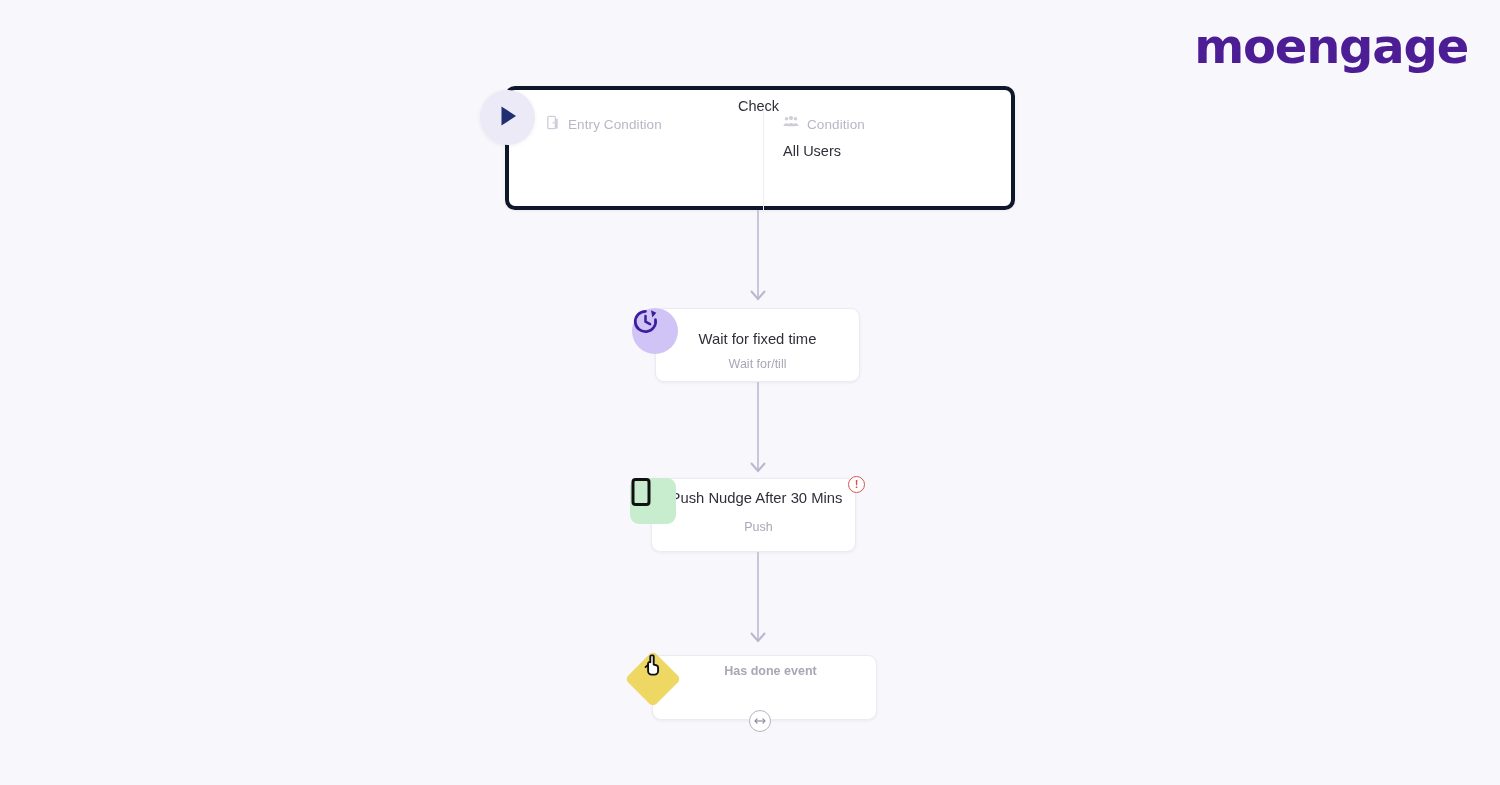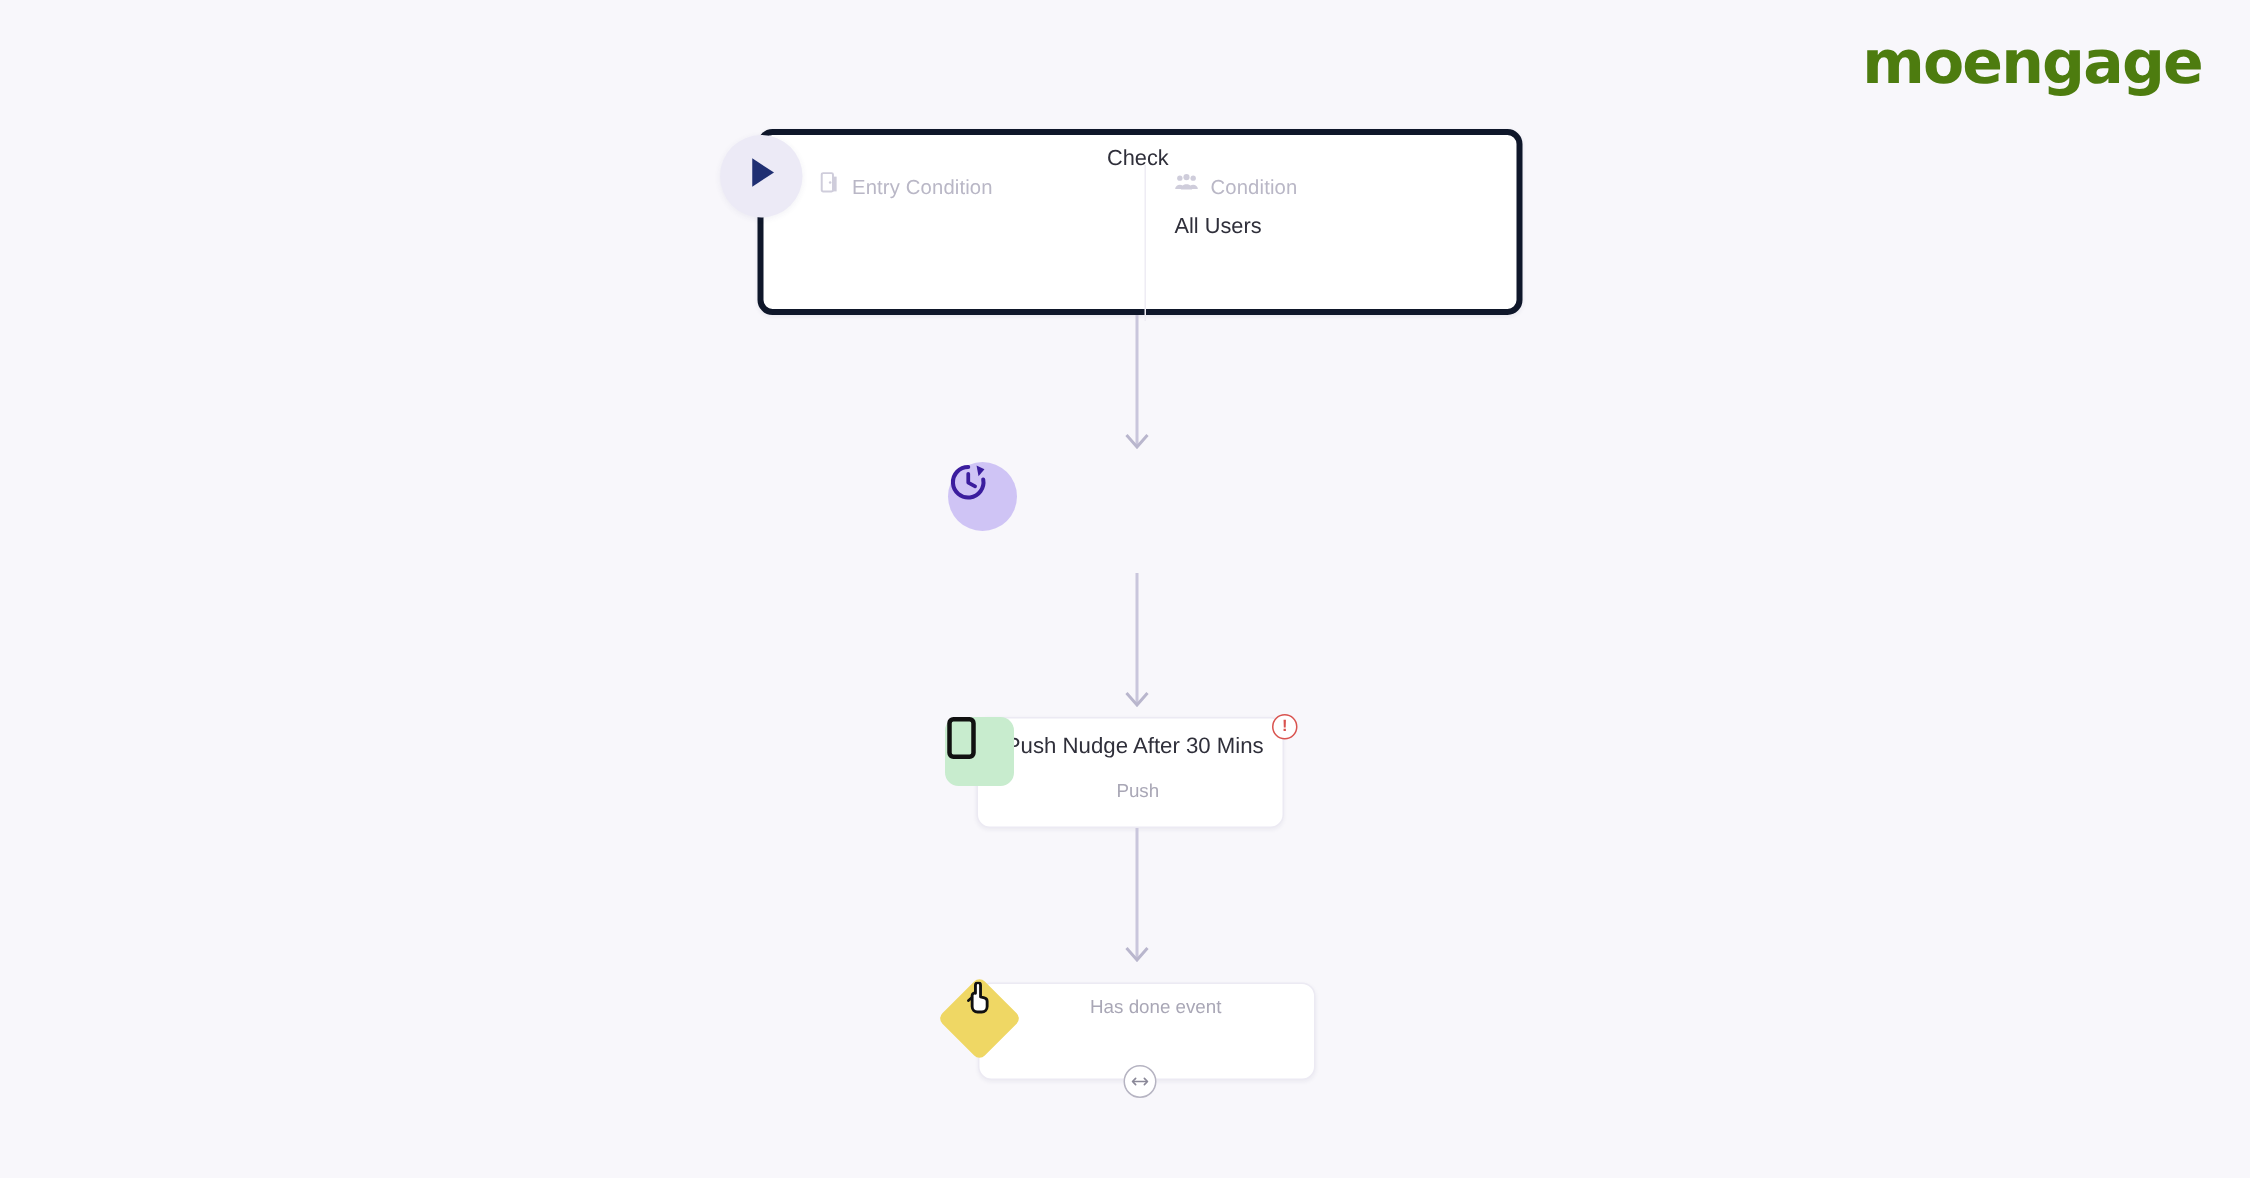--- a/index.html
+++ b/index.html
@@ -14,24 +14,24 @@
     overflow: hidden;
     position: relative;
     -webkit-font-smoothing: antialiased;
   }
 
   
   #brand-logo {
     position: absolute;
     top: 22px;
     right: 32px;
-    font-size: 40px;
+    font-size: 48px;
     font-weight: 700;
     letter-spacing: -1.2px;
-    color: #4d7c0f;
+    color: #4c1d95;
     line-height: 1;
     font-family: "DejaVu Sans", sans-serif;
     user-select: none;
   }
 
   
   #flow-canvas {
     position: absolute;
     left: 0;
     top: 0;
@@ -242,20 +242,24 @@
     </span>
   </div>
 
   <div class="connector" style="left:757px; top:210px; width:2px; height:88px; background:#c9c6dc;"></div>
   <div class="connector" style="left:750px; top:288px;">
     <svg width="16" height="12" viewBox="0 0 16 12">
       <path d="M1 1 L8 9 L15 1" fill="none" stroke="#b9b6cd" stroke-width="2"></path>
     </svg>
   </div>
 
+  <div class="node" style="left:655px; top:308px; width:205px; height:74px;">
+    <div class="node-title" style="padding-top:22px;">Wait for fixed time</div>
+    <div class="node-sub">Wait for/till</div>
+  </div>
   <div class="node-icon" style="left:632px; top:308px;">
     <div class="icon-circle">
       <svg width="27" height="27" viewBox="0 0 26 26">
         <path d="M13 3.2 a9.8 9.8 0 1 0 9.6 8" fill="none" stroke="#3b1d9e" stroke-width="2.6" stroke-linecap="round"></path>
         <path d="M18.3 2.2 L23.4 4.6 L19.6 9.2 Z" fill="#3b1d9e"></path>
         <path d="M13 7.6 L13 13.2 L17.4 15.6" fill="none" stroke="#3b1d9e" stroke-width="2.4" stroke-linecap="round" stroke-linejoin="round"></path>
       </svg>
     </div>
   </div>
 
@@ -280,21 +284,21 @@
   <div class="err-badge" style="left:848px; top:476px;">!</div>
 
   <div class="connector" style="left:757px; top:552px; width:2px; height:88px; background:#c9c6dc;"></div>
   <div class="connector" style="left:750px; top:630px;">
     <svg width="16" height="12" viewBox="0 0 16 12">
       <path d="M1 1 L8 9 L15 1" fill="none" stroke="#b9b6cd" stroke-width="2"></path>
     </svg>
   </div>
 
   <div class="node" style="left:652px; top:655px; width:225px; height:65px;">
-    <div class="node-sub" style="margin-top:8px; padding-left:12px;">Has done event</div>
+    <div class="node-sub" style="margin-top:8px; padding-left:12px;font-weight:bold;">Has done event</div>
   </div>
   <div class="node-icon" style="left:633px; top:659px;">
     <div class="icon-diamond">
       <svg width="20" height="22" viewBox="0 0 18 22">
         <path d="M7 2.2 a1.7 1.7 0 0 1 3.4 0 V10 l2.6 .7 a2.4 2.4 0 0 1 1.8 2.4 v3.4 a3.6 3.6 0 0 1 -3.6 3.6 H8.4 a3.6 3.6 0 0 1 -3.6 -3.6 V9 a1.6 1.6 0 0 1 2.2 -1.4 Z" fill="#ffffff" stroke="#111111" stroke-width="1.9" stroke-linejoin="round"></path>
         <path d="M4.6 10.4 L2.2 12.6" stroke="#111111" stroke-width="1.7" stroke-linecap="round"></path>
       </svg>
     </div>
   </div>
   <div class="merge-badge" style="left:749px; top:710px;">

